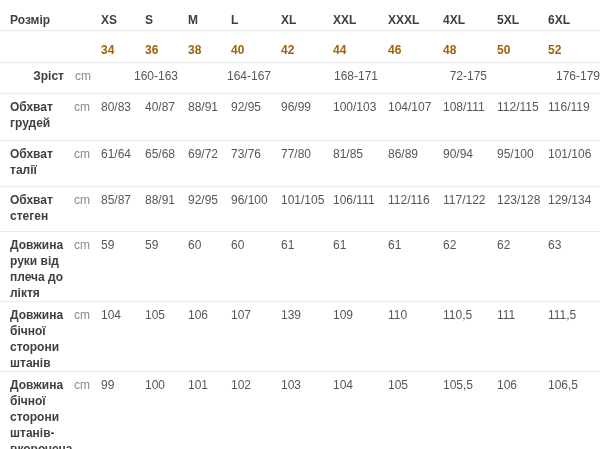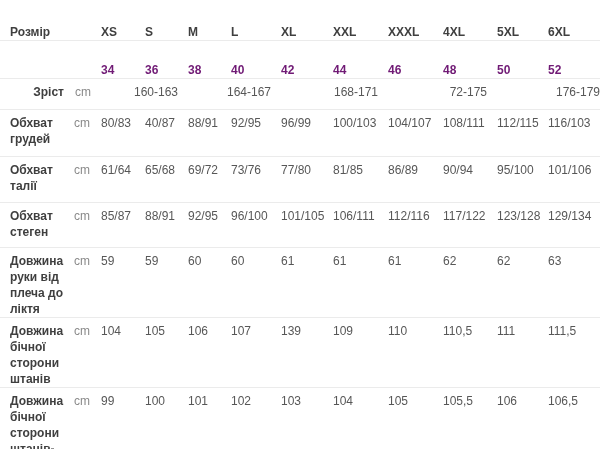--- a/index.html
+++ b/index.html
@@ -27,28 +27,28 @@
     line-height: 16px;
     color: #575757;
     font-weight: 400;
     overflow: visible;
     white-space: normal;
   }
   tr:not(:first-child) td {
     border-top: 1px solid #ebebeb;
   }
   tr.header-row td {
-    padding-top: 24px;
+    padding-top: 12px;
     font-weight: 700;
     color: #3f3f3f;
   }
   tr.numbers-row td {
-    padding-top: 21px;
+    padding-top: 11px;
     font-weight: 700;
-    color: #701a75;
+    color: #a16207;
   }
   td.row-label {
     font-weight: 700;
     color: #3f3f3f;
   }
   td.unit-cell {
     color: #8a8a8a;
   }
 </style>
 </head>
@@ -111,21 +111,21 @@
           <td class="unit-cell">cm</td>
           <td>80/83</td>
           <td>40/87</td>
           <td>88/91</td>
           <td>92/95</td>
           <td>96/99</td>
           <td>100/103</td>
           <td>104/107</td>
           <td>108/111</td>
           <td>112/115</td>
-          <td>116/103</td>
+          <td>116/119</td>
         </tr>
         <tr class="data-row" style="height: 46px;">
           <td class="row-label">Обхват талії</td>
           <td class="unit-cell">cm</td>
           <td>61/64</td>
           <td>65/68</td>
           <td>69/72</td>
           <td>73/76</td>
           <td>77/80</td>
           <td>81/85</td>

